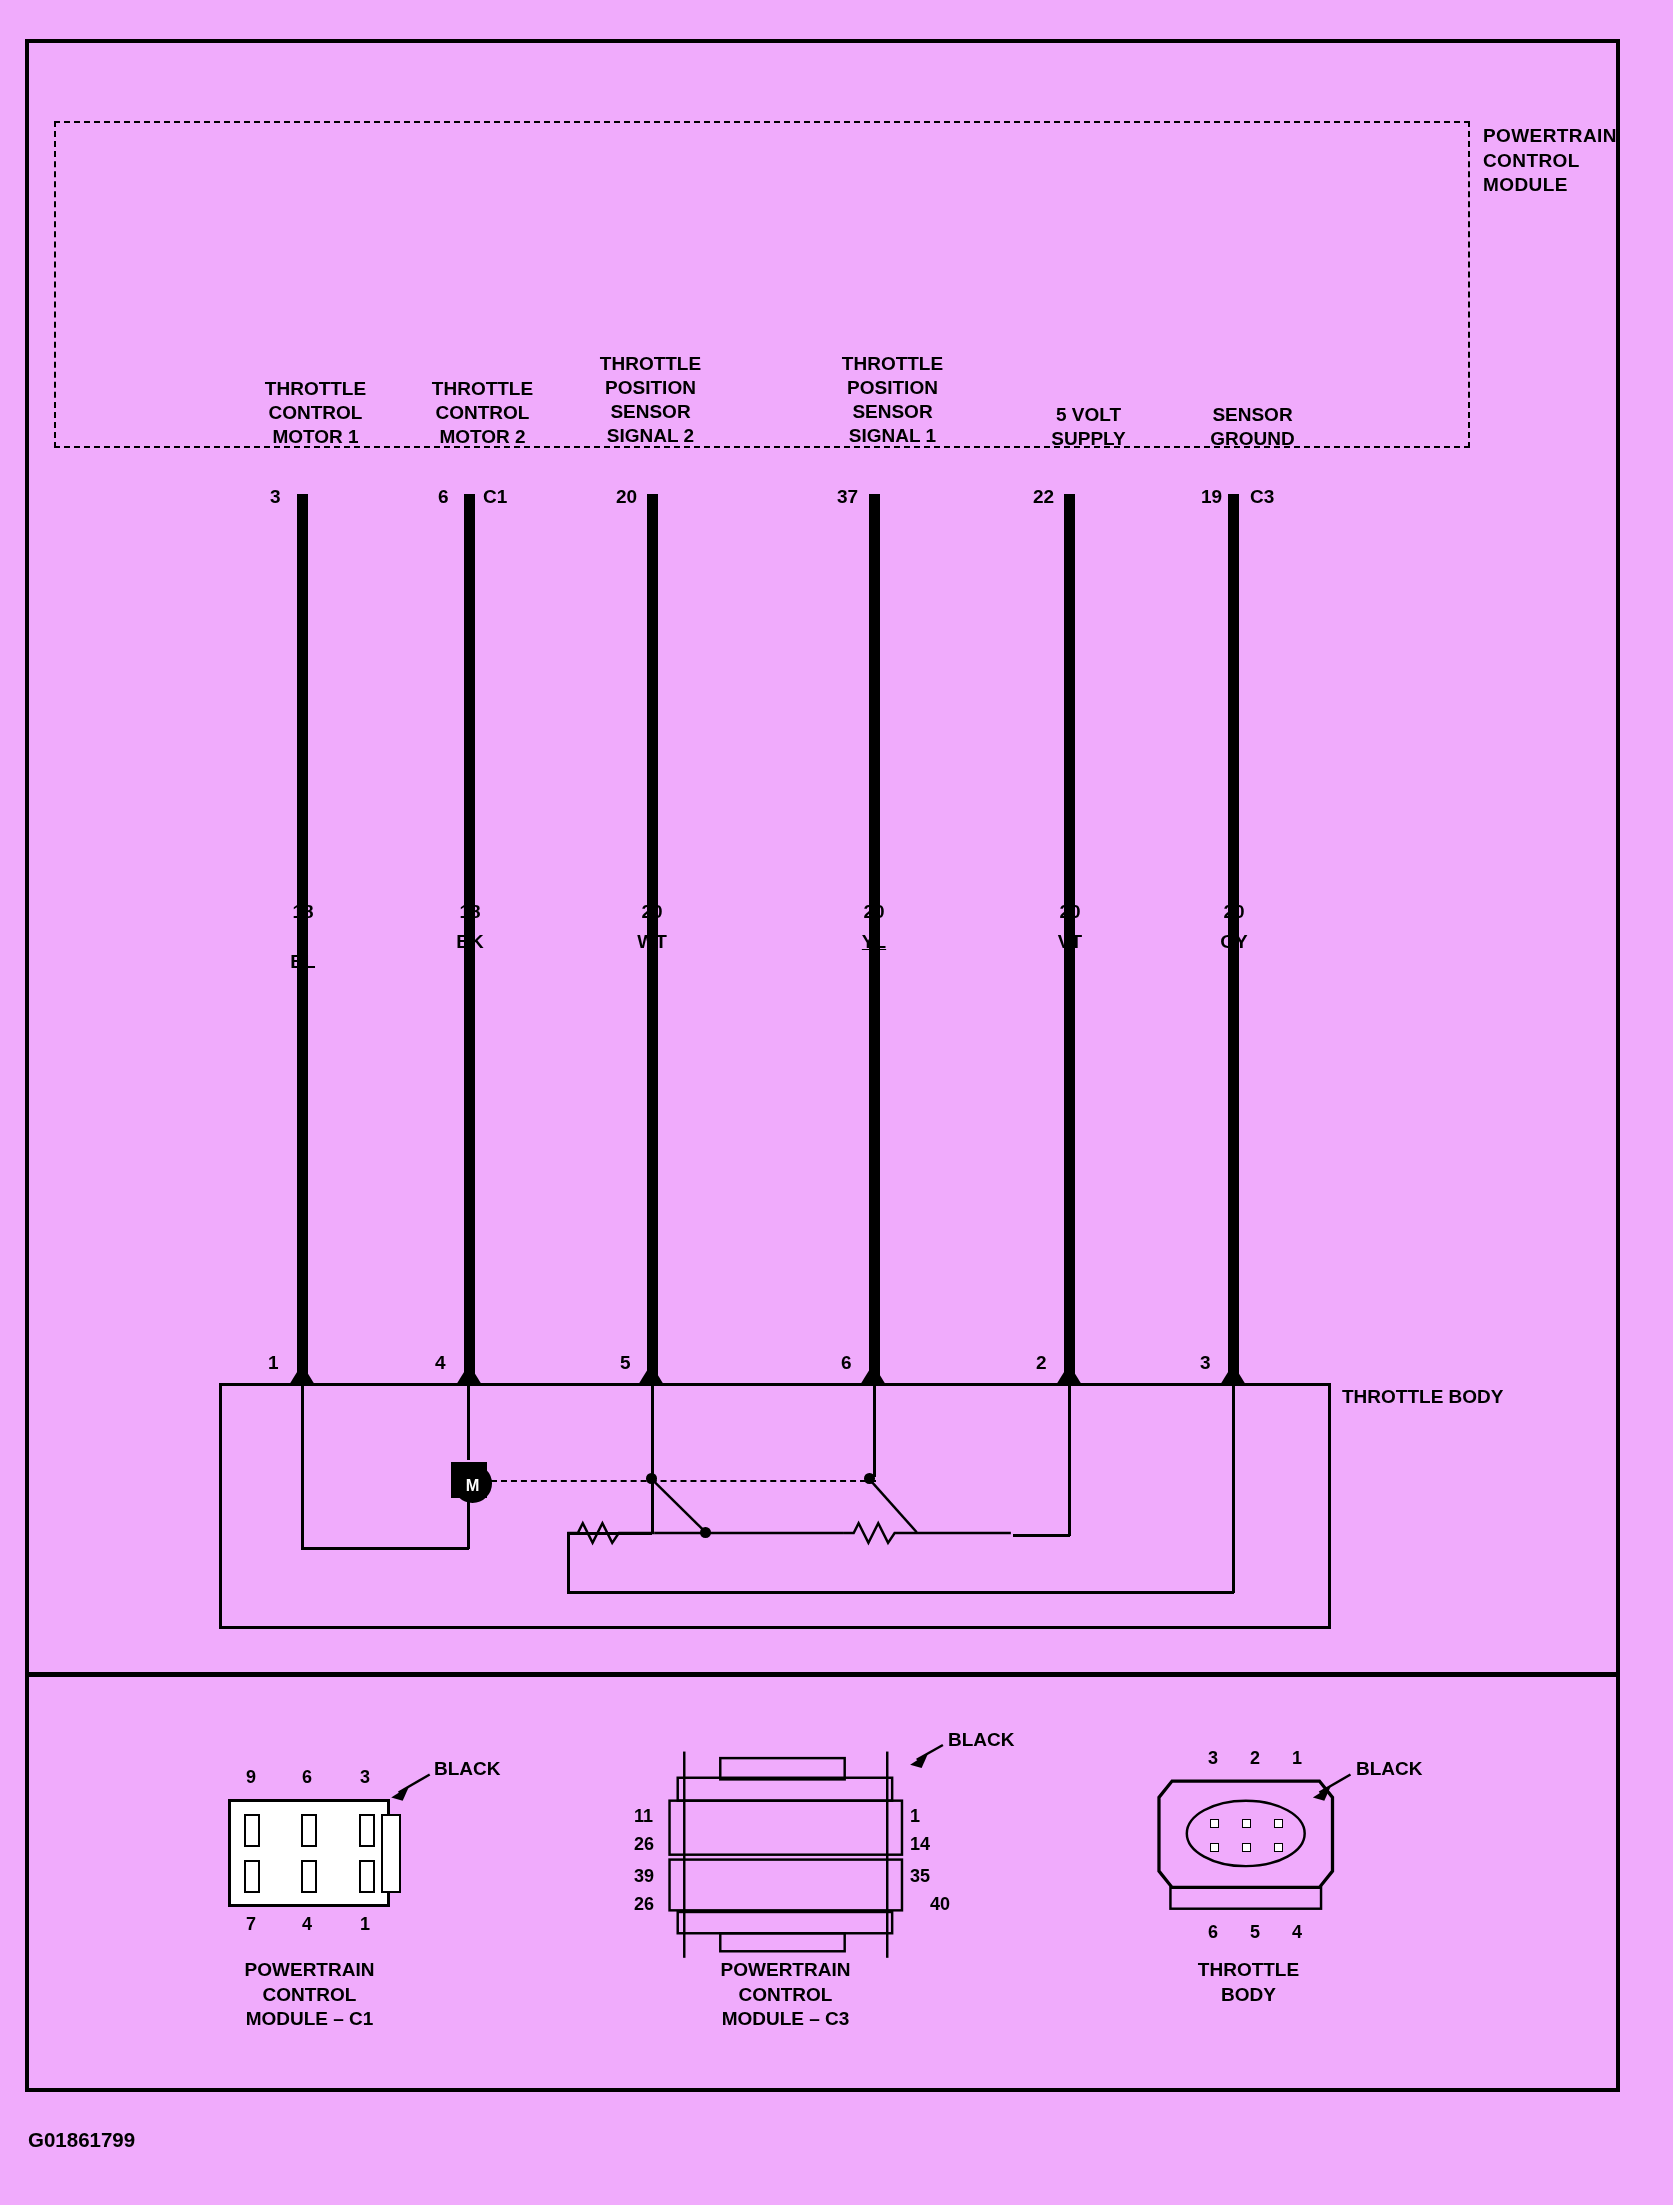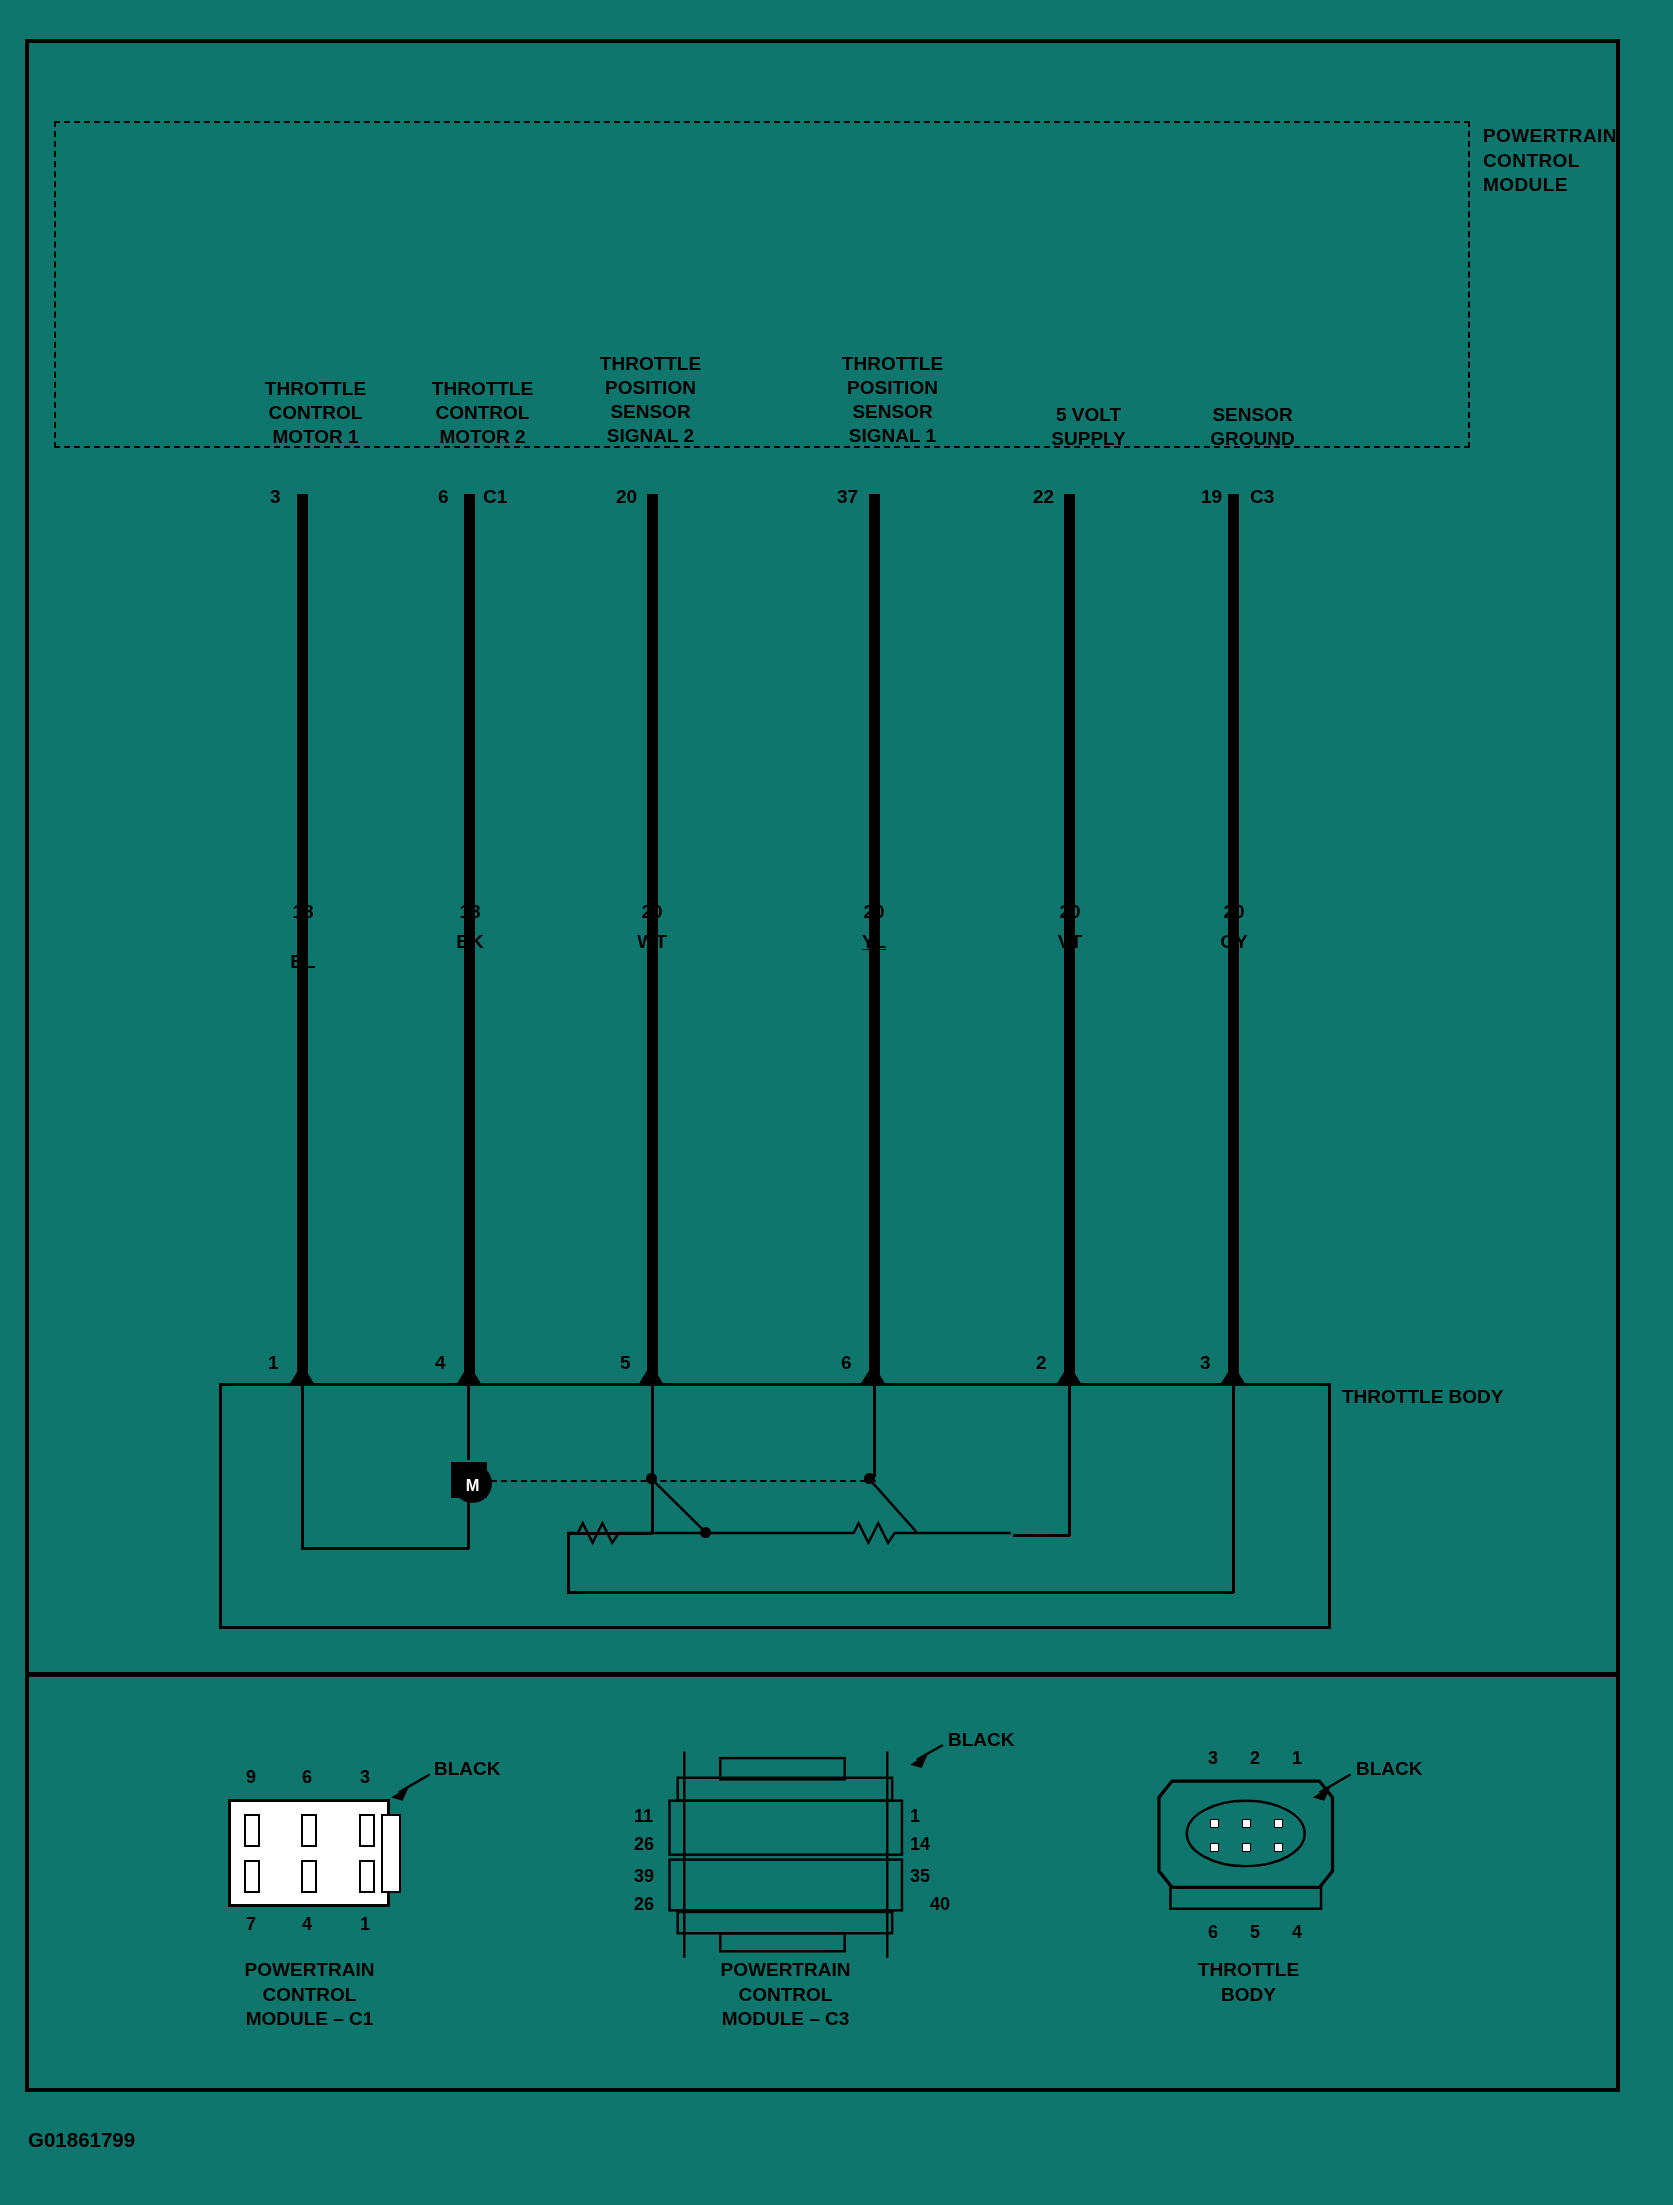--- a/index.html
+++ b/index.html
@@ -12,21 +12,21 @@
     width: 1673px;
     height: 2205px;
     position: relative;
     overflow: hidden;
   }
   #page {
     position: absolute;
     left: 0; top: 0;
     width: 1673px;
     height: 2205px;
-    background: #0f766e;
+    background: #f0abfc;
   }
   
   .outer-frame {
     position: absolute;
     left: 24.6px;
     top: 39px;
     width: 1595px;
     height: 2053px;
     border: 4.1px solid #000;
     box-sizing: border-box;

